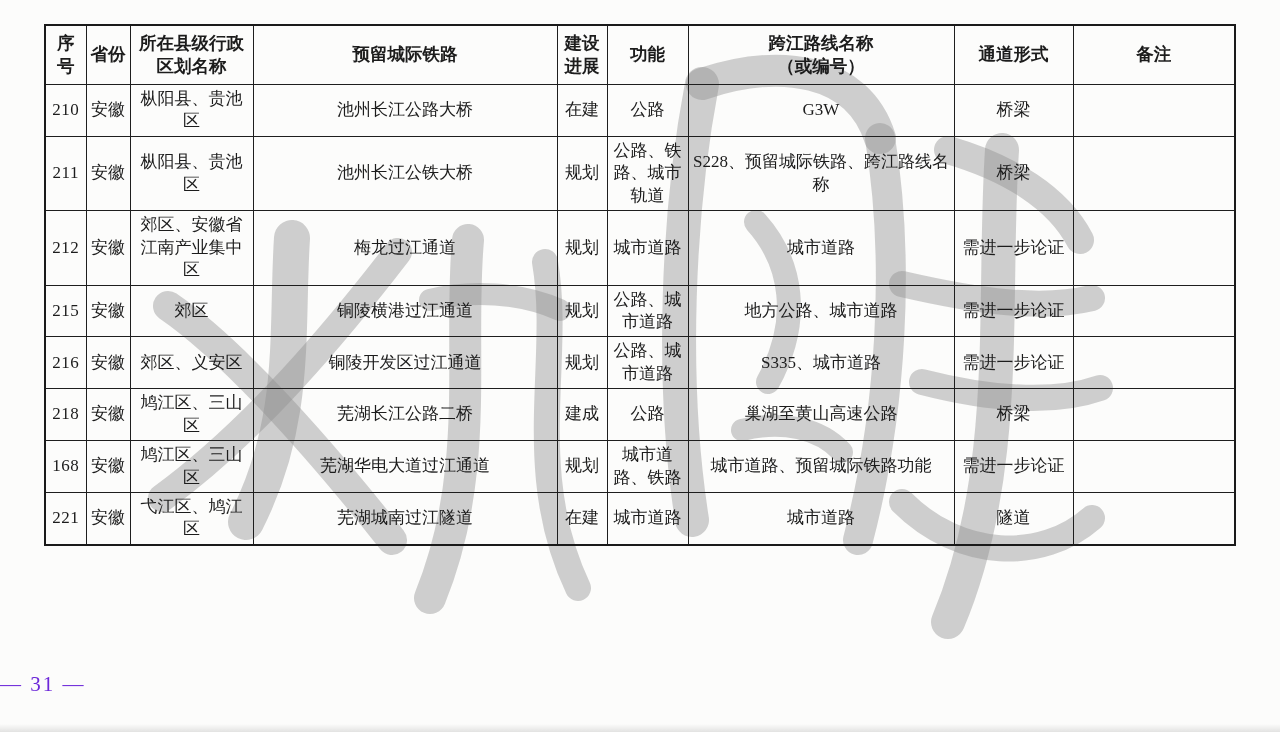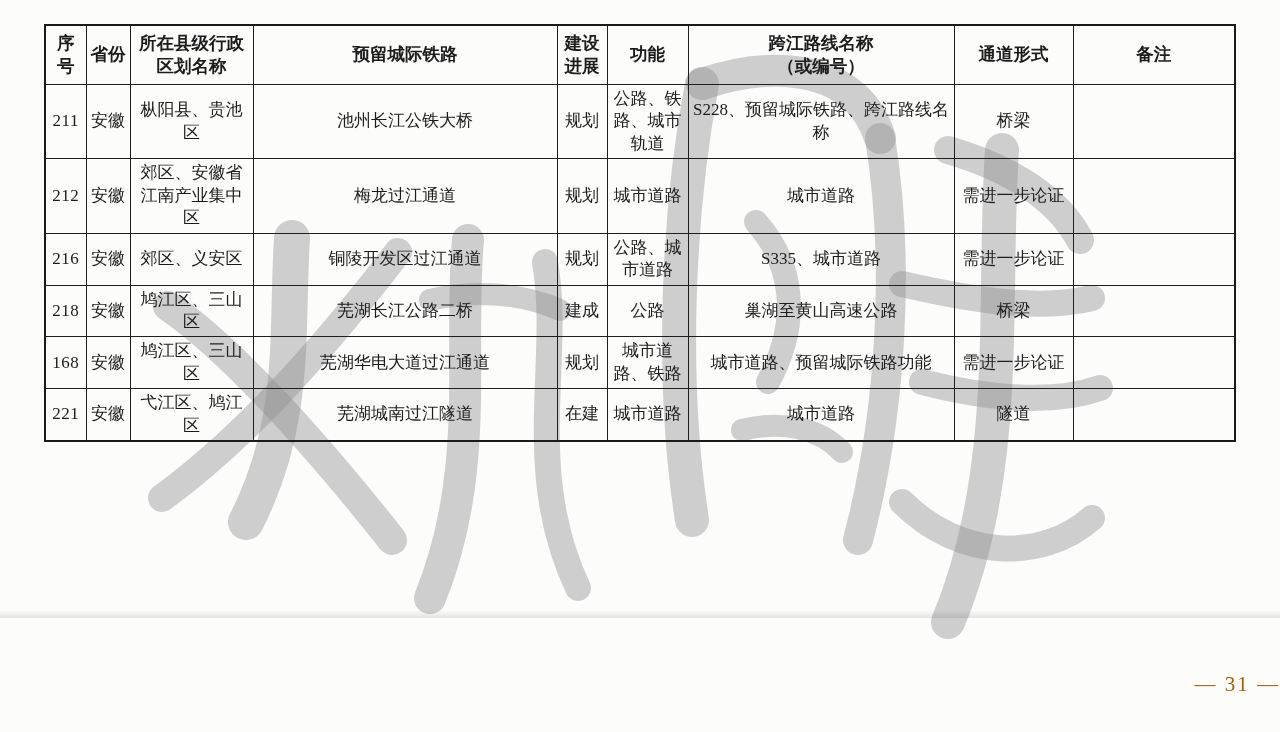--- a/index.html
+++ b/index.html
@@ -5,21 +5,21 @@
   html, body {
     margin: 0; padding: 0;
     width: 1280px; height: 732px;
     background: #fcfcfb;
     font-family: "Liberation Serif", "DejaVu Serif", serif;
     color: #1c1c1c;
     overflow: hidden;
   }
   .page {
     position: relative;
-    width: 1280px; height: 618px;
+    width: 1280px; height: 732px;
   }
   
   .scan-edge {
     position: absolute; left: 0; bottom: 0;
     width: 100%; height: 8px;
     background: linear-gradient(to bottom, rgba(0,0,0,0), rgba(0,0,0,0.10));
     pointer-events: none;
   }
   
   .watermark {
@@ -53,23 +53,23 @@
     font-size: 17.5px;
     height: 52px;
     white-space: pre-line;
   }
   table.doc-table td { height: 38px; }
   td[data-name="cell-no"] { font-size: 17px; letter-spacing: 0.5px; }
   .page-number {
     position: absolute;
     left: 0; top: 672px;
     width: 1280px;
-    text-align: right;
+    text-align: left;
     font-size: 21px;
-    color: #a16207;
+    color: #6d28d9;
     letter-spacing: 2px;
     z-index: 1;
   }
 </style>
 </head>
 <body>
 
 <div class="page" data-name="scanned-document-page">
 
   <svg class="watermark" data-name="calligraphy-watermark" viewBox="0 0 1280 732" xmlns="http://www.w3.org/2000/svg">
@@ -120,38 +120,60 @@
 进展</th>
         <th data-name="column-header-function">功能</th>
         <th data-name="column-header-route-name">跨江路线名称
 （或编号）</th>
         <th data-name="column-header-form">通道形式</th>
         <th data-name="column-header-note">备注</th>
       </tr>
     </thead>
     <tbody data-name="table-body">
         <tr data-name="table-row">
+          <td data-name="cell-no">210</td>
+          <td data-name="cell-province">安徽</td>
+          <td data-name="cell-county">枞阳县、贵池区</td>
+          <td data-name="cell-name">池州长江公路大桥</td>
+          <td data-name="cell-progress">在建</td>
+          <td data-name="cell-func">公路</td>
+          <td data-name="cell-route">G3W</td>
+          <td data-name="cell-form">桥梁</td>
+          <td data-name="cell-note"></td>
+        </tr>
+        <tr data-name="table-row">
           <td data-name="cell-no">211</td>
           <td data-name="cell-province">安徽</td>
           <td data-name="cell-county">枞阳县、贵池区</td>
           <td data-name="cell-name">池州长江公铁大桥</td>
           <td data-name="cell-progress">规划</td>
           <td data-name="cell-func">公路、铁路、城市轨道</td>
           <td data-name="cell-route">S228、预留城际铁路、跨江路线名称</td>
           <td data-name="cell-form">桥梁</td>
           <td data-name="cell-note"></td>
         </tr>
         <tr data-name="table-row">
           <td data-name="cell-no">212</td>
           <td data-name="cell-province">安徽</td>
           <td data-name="cell-county">郊区、安徽省江南产业集中区</td>
           <td data-name="cell-name">梅龙过江通道</td>
           <td data-name="cell-progress">规划</td>
           <td data-name="cell-func">城市道路</td>
           <td data-name="cell-route">城市道路</td>
+          <td data-name="cell-form">需进一步论证</td>
+          <td data-name="cell-note"></td>
+        </tr>
+        <tr data-name="table-row">
+          <td data-name="cell-no">215</td>
+          <td data-name="cell-province">安徽</td>
+          <td data-name="cell-county">郊区</td>
+          <td data-name="cell-name">铜陵横港过江通道</td>
+          <td data-name="cell-progress">规划</td>
+          <td data-name="cell-func">公路、城市道路</td>
+          <td data-name="cell-route">地方公路、城市道路</td>
           <td data-name="cell-form">需进一步论证</td>
           <td data-name="cell-note"></td>
         </tr>
         <tr data-name="table-row">
           <td data-name="cell-no">216</td>
           <td data-name="cell-province">安徽</td>
           <td data-name="cell-county">郊区、义安区</td>
           <td data-name="cell-name">铜陵开发区过江通道</td>
           <td data-name="cell-progress">规划</td>
           <td data-name="cell-func">公路、城市道路</td>

